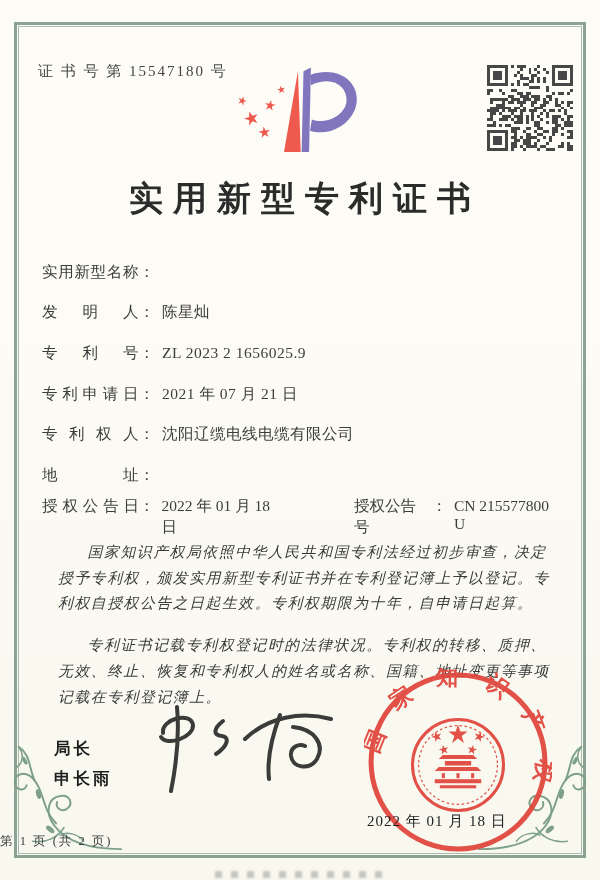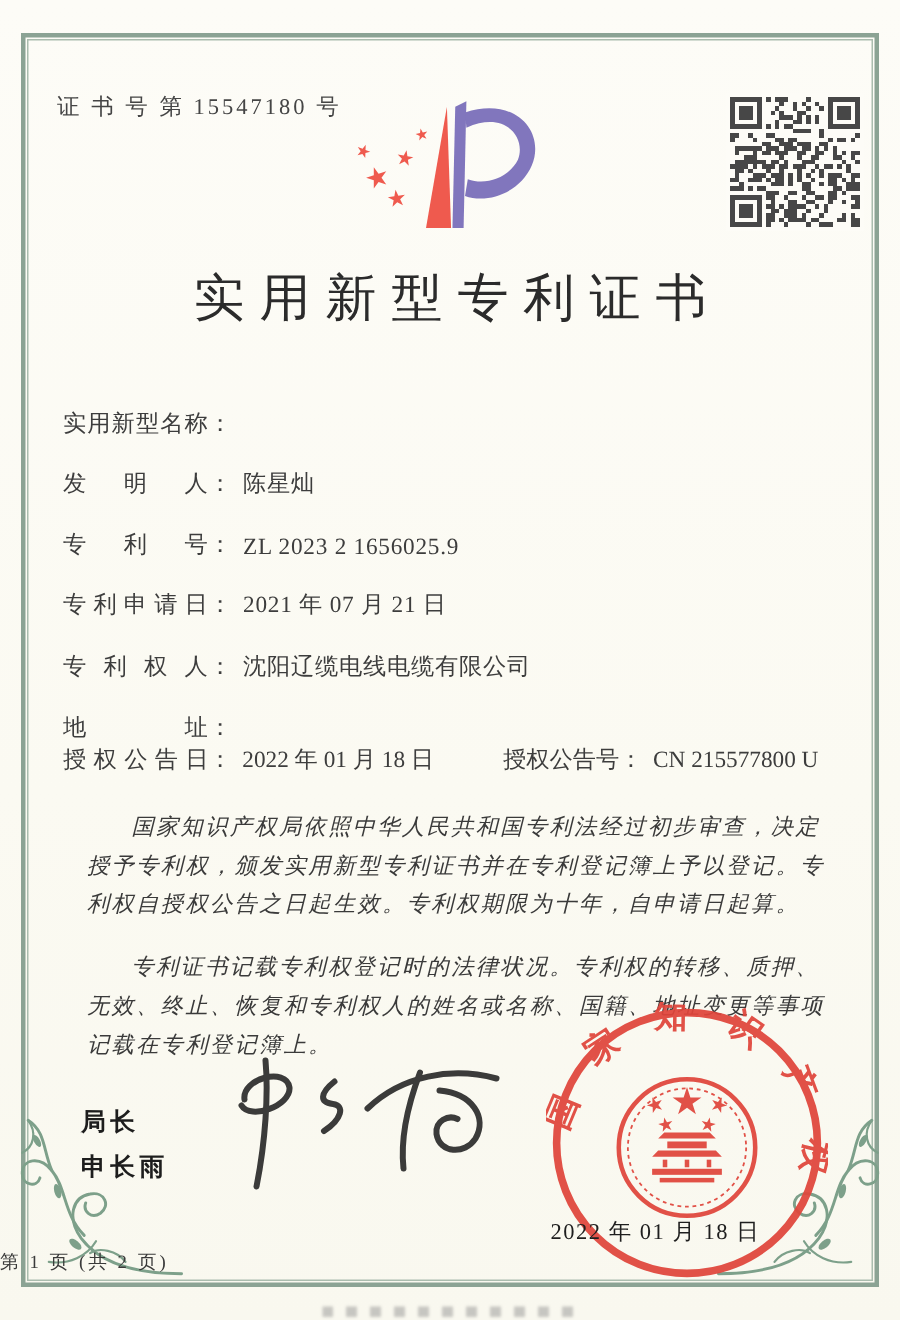--- a/index.html
+++ b/index.html
@@ -9,30 +9,30 @@
     font-family:"Liberation Serif","DejaVu Serif",serif;color:#3c3c3c;
   }
   
   .frame{position:absolute;left:14px;right:14px;top:22px;bottom:22px;border:3px solid #8ba394;pointer-events:none;}
   .frame-inner{position:absolute;left:1px;right:1px;top:1px;bottom:1px;border:1px solid #aabcae;}
   .cert-no{position:absolute;left:38px;top:62px;font-size:15px;letter-spacing:2px;color:#454545;}
   .logo{position:absolute;left:232px;top:58px;width:130px;height:110px;}
   .qr{position:absolute;left:484px;top:62px;width:92px;height:92px;}
   .title{
     position:absolute;left:0;right:0;top:176px;text-align:center;
-    font-size:34px;font-weight:400;letter-spacing:10px;text-indent:10px;color:#2b2b2b;
+    font-size:34px;font-weight:700;letter-spacing:10px;text-indent:10px;color:#2b2b2b;
   }
   .fields{position:absolute;left:42px;right:36px;top:252px;}
-  .field-row{display:flex;align-items:flex-end;height:40.6px;font-size:15.5px;color:#3d3d3d;letter-spacing:0.5px;}
+  .field-row{display:flex;align-items:center;height:40.6px;font-size:15.5px;color:#3d3d3d;letter-spacing:0.5px;}
   .flabel{width:97px;flex:none;text-align:justify;text-align-last:justify;}
   .colon{flex:none;margin-right:7px;}
   .fvalue{flex:1;white-space:nowrap;}
   .grant-row{display:flex;height:40.6px;font-size:15.5px;color:#3d3d3d;align-items:baseline;}
   .grant-group{display:flex;align-items:baseline;}
-  .grant-group.second{margin-left:46px;justify-content:space-between;}
+  .grant-group.second{margin-left:65px;justify-content:space-between;}
   .paras{position:absolute;left:42px;right:34px;top:524px;font-size:14.8px;line-height:1.74;color:#3a3a3a;font-style:italic;letter-spacing:1.6px;}
   .paras p{margin:16px;text-indent:2em;}
   .signer{position:absolute;left:54px;top:734px;font-family:"Liberation Sans","DejaVu Sans",sans-serif;font-size:16.5px;font-weight:600;letter-spacing:3px;color:#1d1d1d;line-height:1.8;}
   .signature{position:absolute;left:133px;top:698px;width:215px;height:102px;}
   .seal{position:absolute;left:364px;top:668px;width:188px;height:188px;opacity:.93;}
   .seal-date{position:absolute;left:367px;top:812px;font-size:15px;letter-spacing:1px;color:#1e1e1e;}
   .footer{position:absolute;left:0;right:0;top:833px;text-align:left;font-size:12.5px;letter-spacing:2px;color:#3a3a3a;}
   .flourish{position:absolute;bottom:23px;width:118px;height:118px;}
   .fl-left{left:5px;}
   .fl-right{right:5px;transform:scaleX(-1);}

